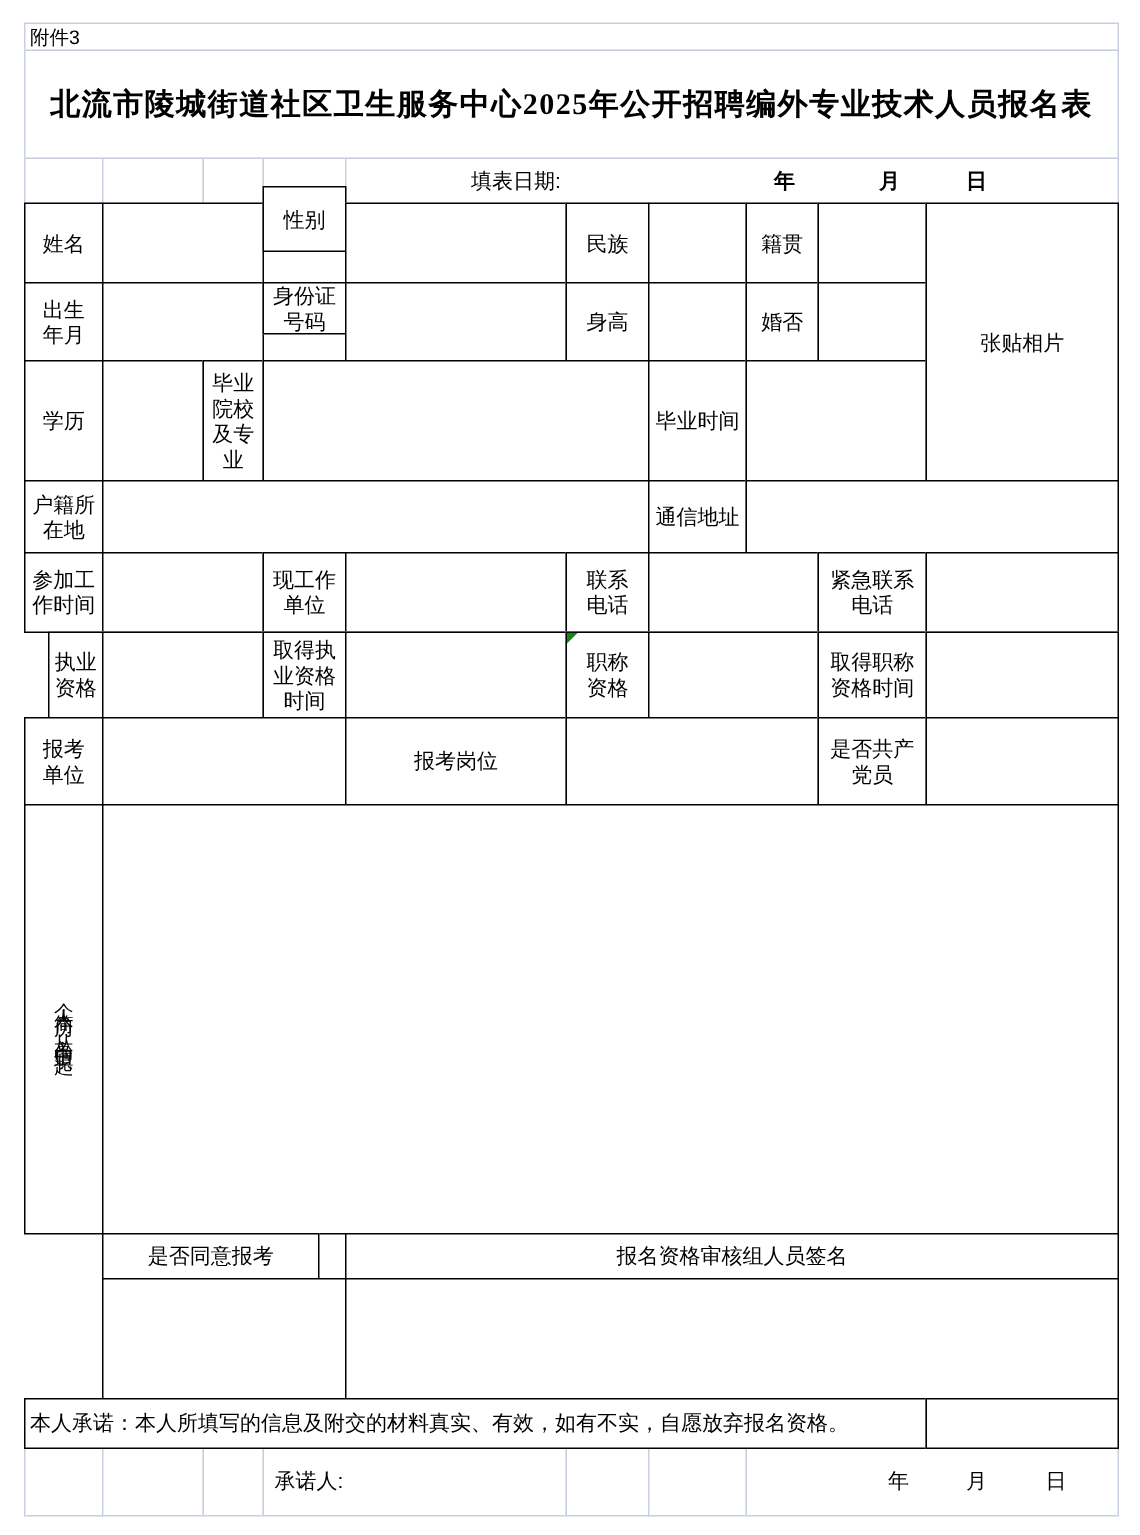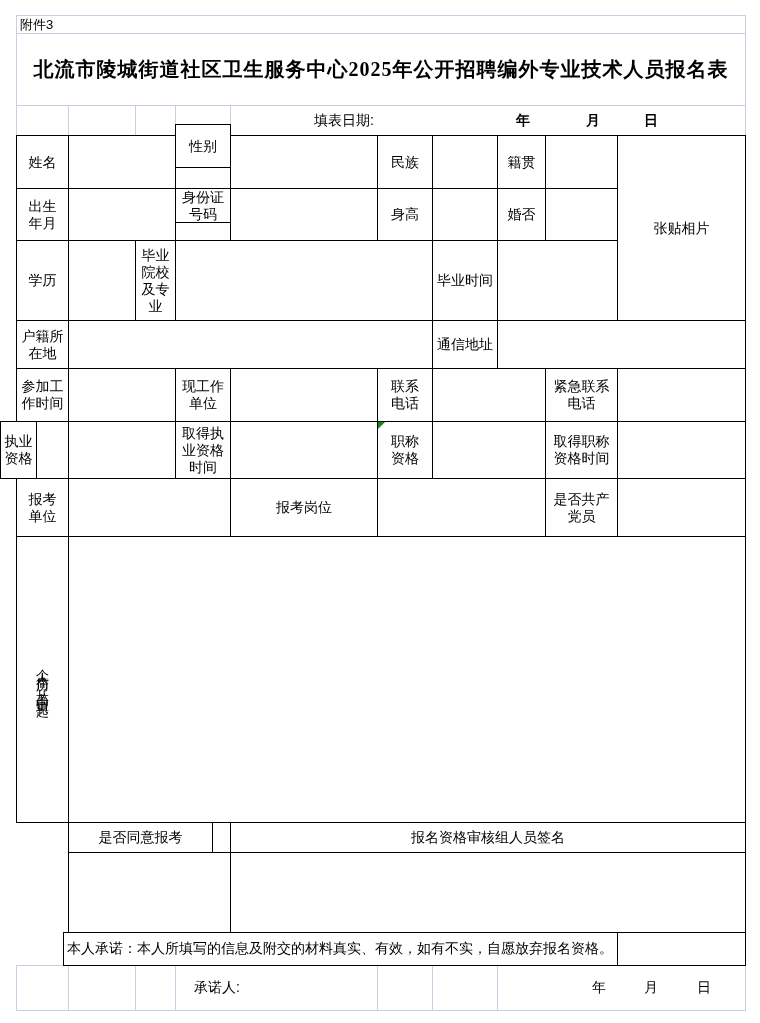--- a/index.html
+++ b/index.html
@@ -12,21 +12,21 @@
        font-size:14px;line-height:17px;white-space:pre-line;}
   .val{background:#ffffff;}
   .title-cell{display:flex;align-items:center;justify-content:center;
        font-family:"Liberation Serif","DejaVu Serif",serif;font-weight:bold;
        font-size:20px;letter-spacing:1px;}
   .attach{display:flex;align-items:center;font-size:13px;padding-left:3px;}
   .vert{display:flex;align-items:center;justify-content:center;}
   .vert span{writing-mode:vertical-rl;text-orientation:mixed;font-size:13px;
        letter-spacing:4px;line-height:1;}
   .pos{position:absolute;font-size:14px;top:50%;transform:translateY(-50%);}
-  .promise{display:flex;align-items:center;font-size:14px;padding-left:3px;white-space:nowrap;margin-left:47px;}
+  .promise{display:flex;align-items:center;font-size:14px;padding-left:3px;white-space:nowrap;}
   .tri{position:absolute;width:0;height:0;border-top:7px solid #128712;border-right:7px solid transparent;}
 </style>
 </head>
 <body>
 
 <div id="sheet">
 
   <div class="cell gy attach" style="left:16px;top:15px;width:730px;height:19px">附件3</div>
   <div class="cell gy title-cell" style="left:16px;top:33px;width:730px;height:73px">北流市陵城街道社区卫生服务中心2025年公开招聘编外专业技术人员报名表</div>
 
@@ -38,21 +38,21 @@
     <span class="pos" style="left:83px;font-weight:normal">填表日期:</span>
     <span class="pos" style="left:285px;font-weight:bold">年</span>
     <span class="pos" style="left:355px;font-weight:bold">月</span>
     <span class="pos" style="left:413px;font-weight:bold">日</span>
   </div>
 
   <div class="cell gy" style="left:16px;top:965px;width:53px;height:46px"></div>
   <div class="cell gy" style="left:68px;top:965px;width:68px;height:46px"></div>
   <div class="cell gy" style="left:135px;top:965px;width:41px;height:46px"></div>
   <div class="cell gy" style="left:175px;top:965px;width:203px;height:46px">
-    <span class="pos" style="left:18px">承诺人:</span>
+    <span class="pos" style="left:7px">承诺人:</span>
   </div>
   <div class="cell gy" style="left:377px;top:965px;width:56px;height:46px"></div>
   <div class="cell gy" style="left:432px;top:965px;width:66px;height:46px"></div>
   <div class="cell gy" style="left:497px;top:965px;width:249px;height:46px">
     <span class="pos" style="left:94px">年</span>
     <span class="pos" style="left:146px">月</span>
     <span class="pos" style="left:199px">日</span>
   </div>
 
   <div class="cell bk lbl" style="left:16px;top:135px;width:53px;height:54px">姓名</div>
@@ -99,21 +99,21 @@
   <div class="cell bk lbl" style="left:175px;top:368px;width:56px;height:54px">现工作
 单位</div>
   <div class="cell bk val" style="left:230px;top:368px;width:148px;height:54px"></div>
   <div class="cell bk lbl" style="left:377px;top:368px;width:56px;height:54px">联系
 电话</div>
   <div class="cell bk val" style="left:432px;top:368px;width:114px;height:54px"></div>
   <div class="cell bk lbl" style="left:545px;top:368px;width:73px;height:54px">紧急联系
 电话</div>
   <div class="cell bk val" style="left:617px;top:368px;width:129px;height:54px"></div>
 
-  <div class="cell bk lbl" style="left:0;top:421px;width:37px;height:58px">执业
+  <div class="cell bk lbl" style="left:32px;top:421px;width:37px;height:58px">执业
 资格</div>
   <div class="cell bk val" style="left:68px;top:421px;width:108px;height:58px"></div>
   <div class="cell bk lbl" style="left:175px;top:421px;width:56px;height:58px">取得执
 业资格
 时间</div>
   <div class="cell bk val" style="left:230px;top:421px;width:148px;height:58px"></div>
   <div class="cell bk lbl" style="left:377px;top:421px;width:56px;height:58px">职称
 资格</div>
   <div class="cell bk val" style="left:432px;top:421px;width:114px;height:58px"></div>
   <div class="cell bk lbl" style="left:545px;top:421px;width:73px;height:58px">取得职称

